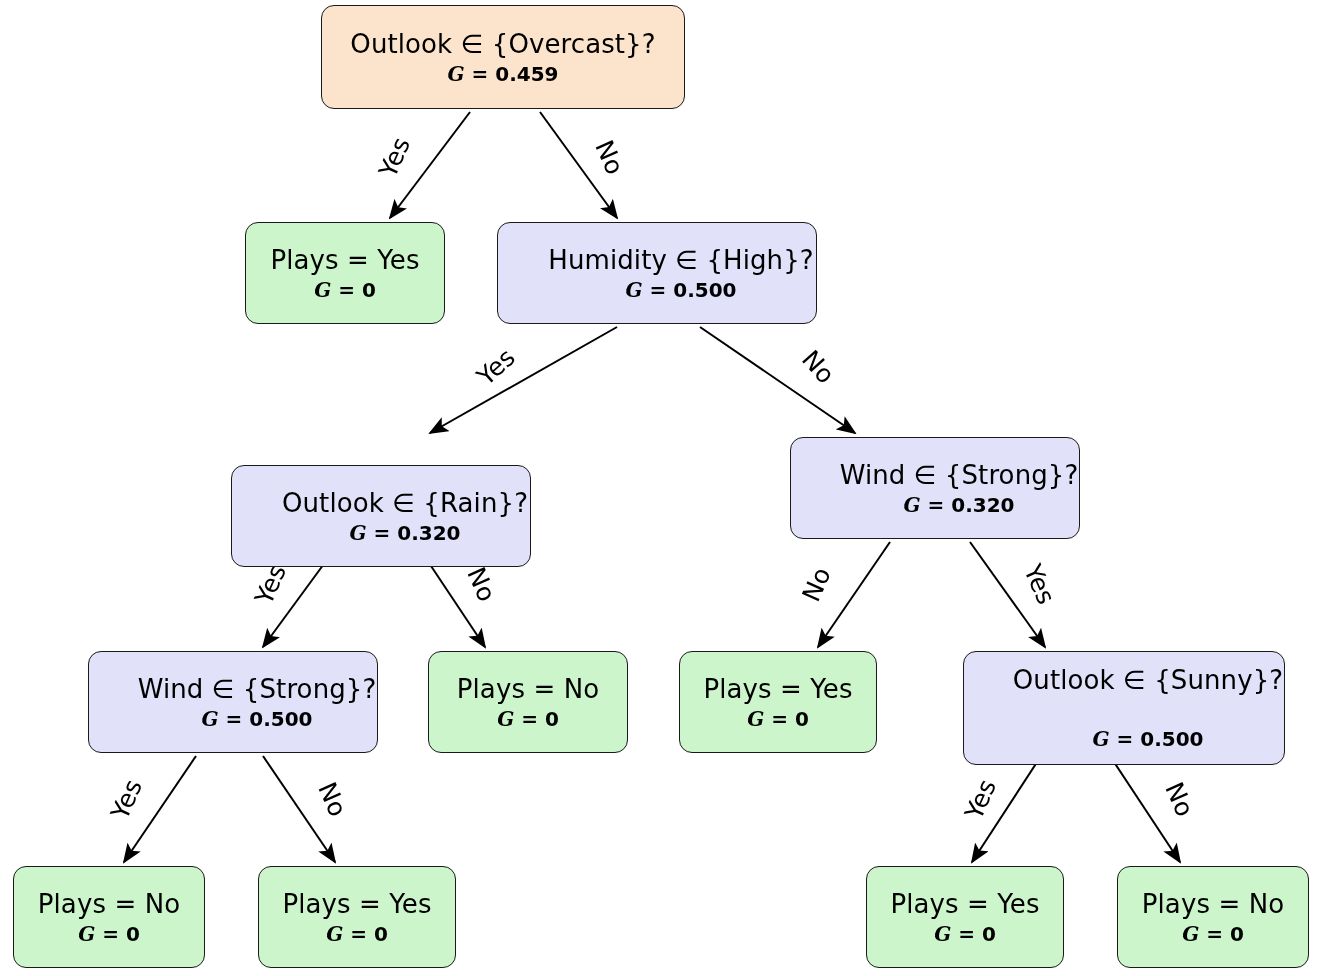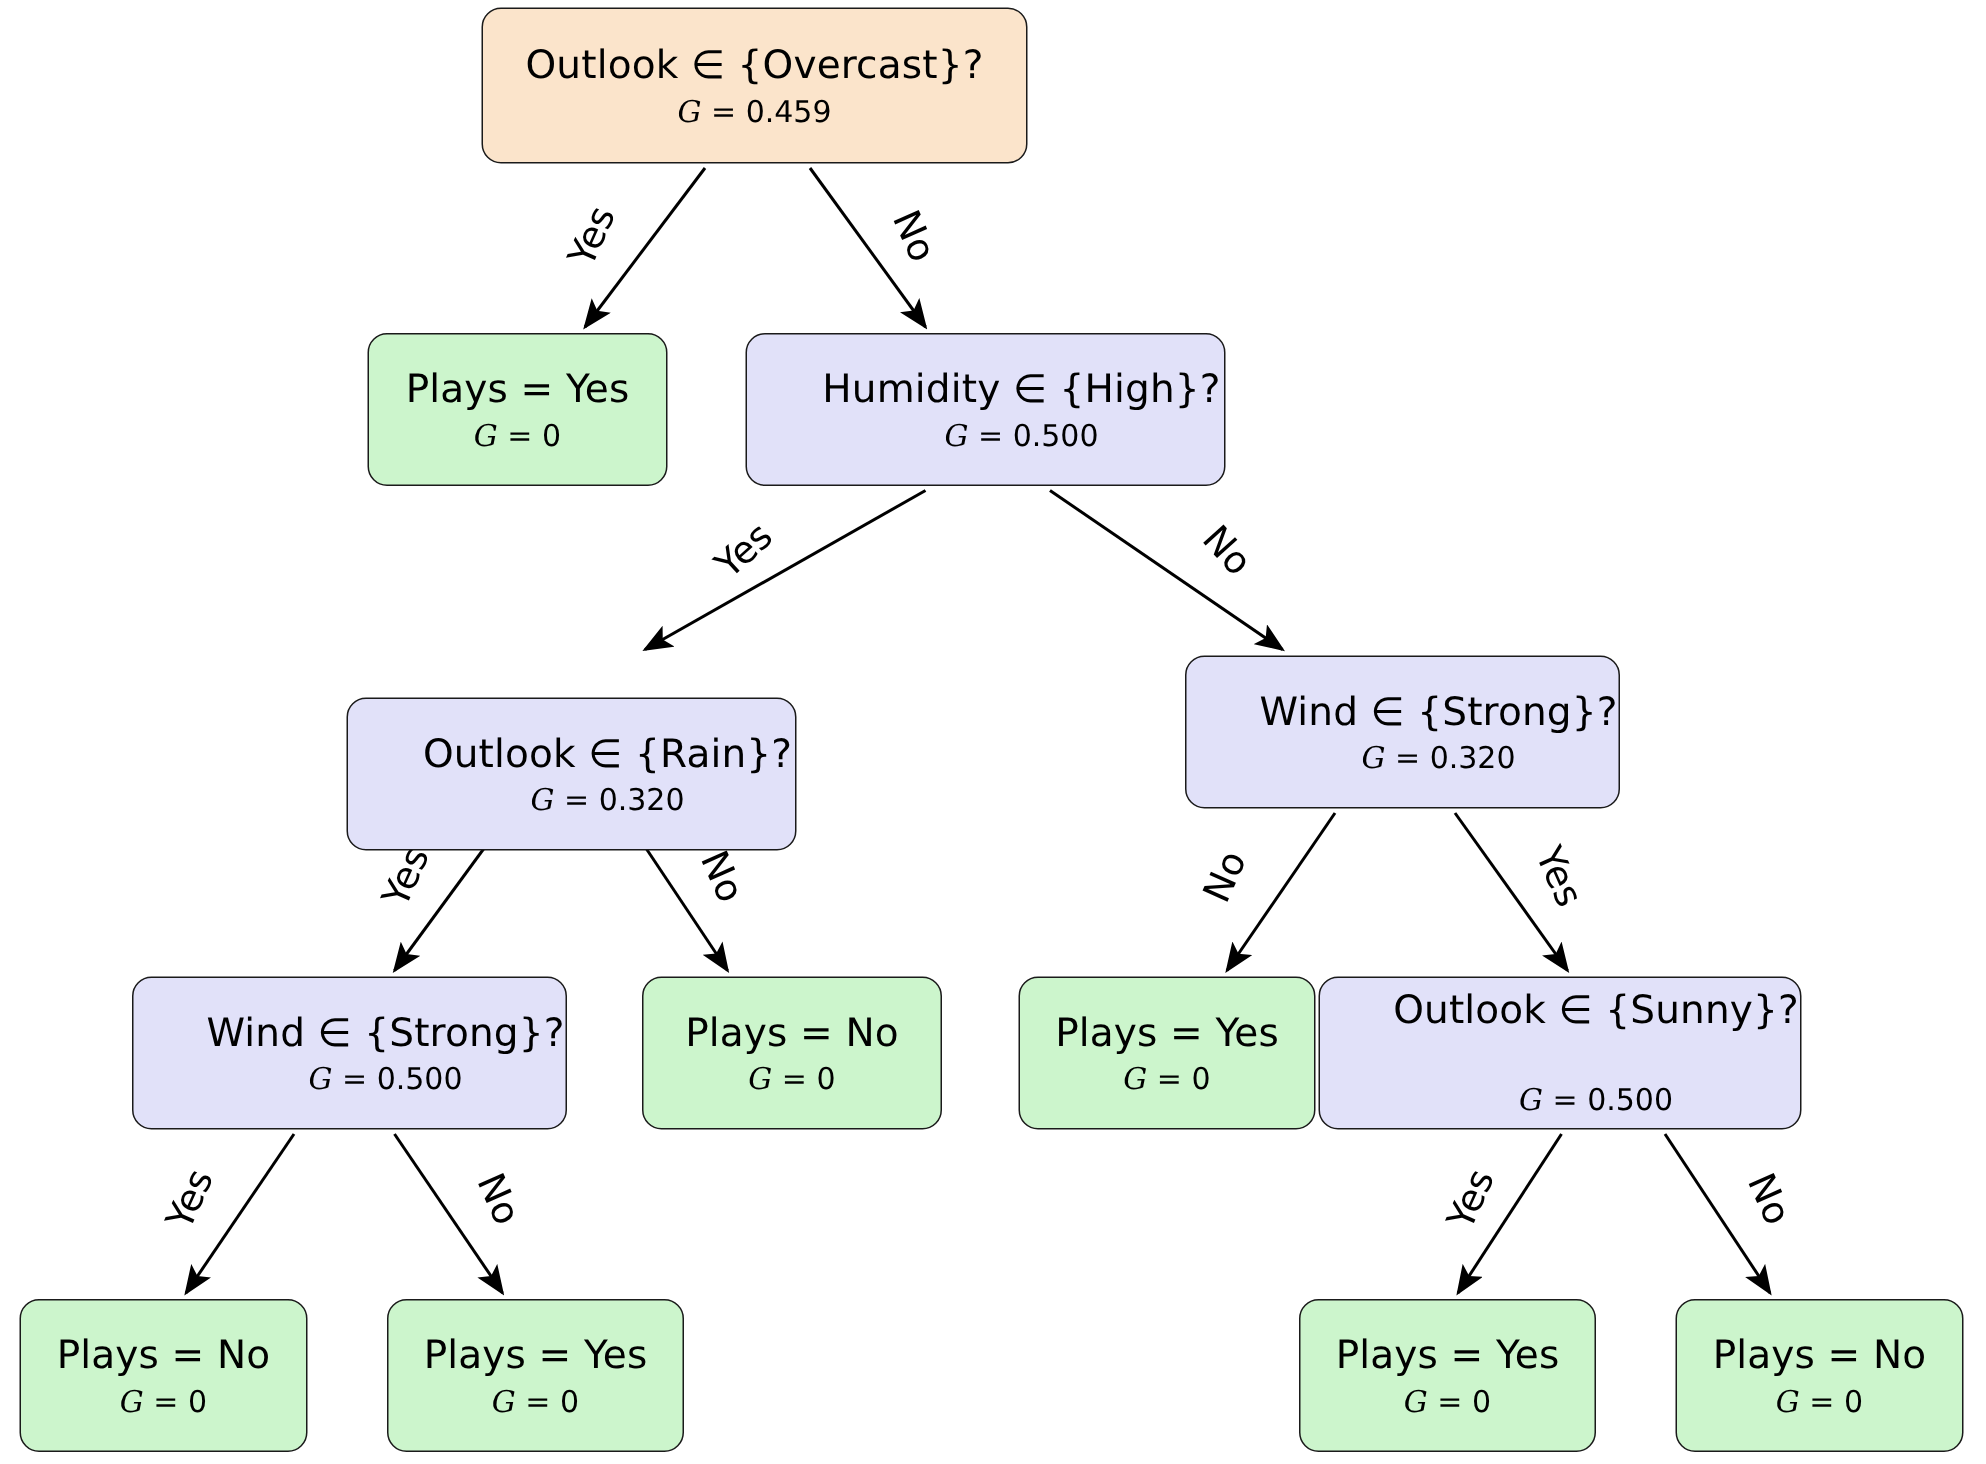--- a/index.html
+++ b/index.html
@@ -42,20 +42,21 @@
   }
   .node .title {
     font-size: 26px;
     letter-spacing: 0.1px;
     white-space: nowrap;
     margin-bottom: 7px;
   }
   .node .gini {
     font-size: 20px;
     white-space: nowrap;
+    font-weight: bold;
   }
   .node .gini .gsym {
     font-style: italic;
     font-family: "DejaVu Serif", serif;
     font-size: 20px;
   }
   .node.decision { background: #e1e1f9; padding-left: 48px; }
   .node.leaf     { background: #ccf5cc; text-align: right; }
   .node.root     { background: #fbe4cb; }
 
@@ -130,21 +131,21 @@
         <div class="gini"><span class="gsym">G</span><span> = 0.500</span></div>
       </div>
       <div class="node leaf" style="left: 428px; top: 651px; width: 200px; height: 102px;">
         <div class="title">Plays = No</div>
         <div class="gini"><span class="gsym">G</span><span> = 0</span></div>
       </div>
       <div class="node leaf" style="left: 679px; top: 651px; width: 198px; height: 102px;">
         <div class="title">Plays = Yes</div>
         <div class="gini"><span class="gsym">G</span><span> = 0</span></div>
       </div>
-      <div class="node decision" style="left: 879px; top: 651px; width: 322px; height: 102px; gap: 29px;">
+      <div class="node decision" style="left: 963px; top: 651px; width: 322px; height: 114px; gap: 29px;">
         <div class="title">Outlook ∈ {Sunny}?</div>
         <div class="gini"><span class="gsym">G</span><span> = 0.500</span></div>
       </div>
       <div class="node leaf" style="left: 13px; top: 866px; width: 192px; height: 102px;">
         <div class="title">Plays = No</div>
         <div class="gini"><span class="gsym">G</span><span> = 0</span></div>
       </div>
       <div class="node leaf" style="left: 258px; top: 866px; width: 198px; height: 102px;">
         <div class="title">Plays = Yes</div>
         <div class="gini"><span class="gsym">G</span><span> = 0</span></div>

